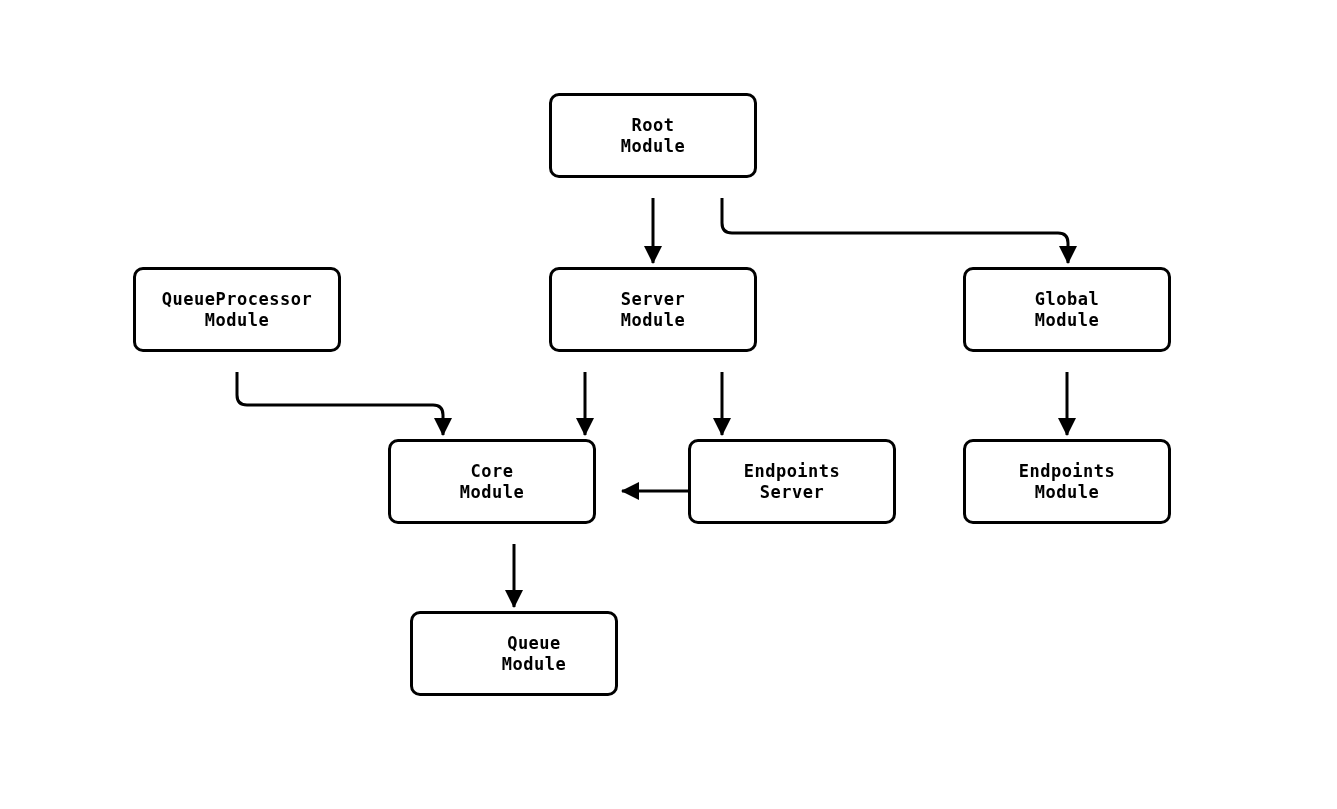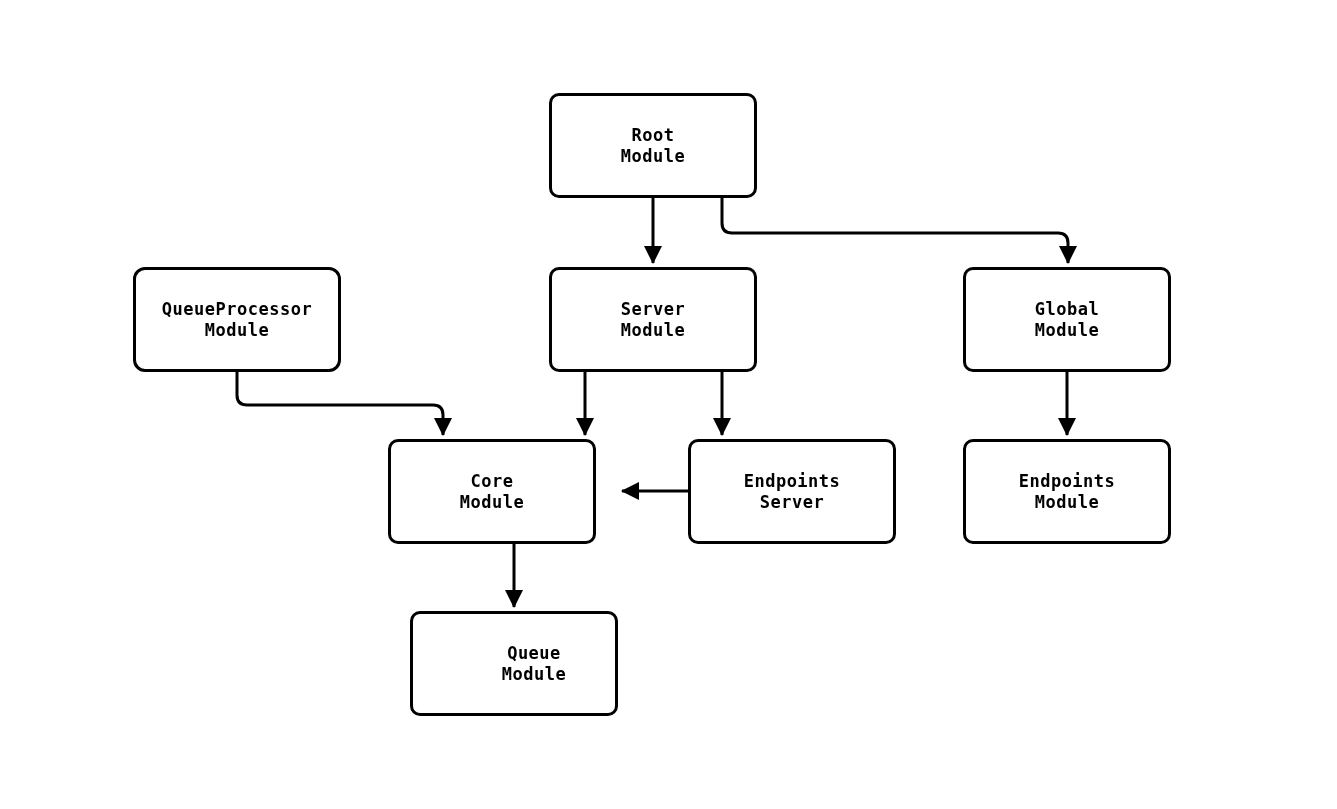--- a/index.html
+++ b/index.html
@@ -19,41 +19,41 @@
     position: absolute;
     left: 0;
     top: 0;
     width: 1337px;
     height: 809px;
     pointer-events: none;
   }
   .node {
     position: absolute;
     width: 208px;
-    height: 105px;
+    height: 85px;
     box-sizing: border-box;
     background: #ffffff;
     border: 3px solid #000000;
     border-radius: 10px;
     display: flex;
     align-items: center;
     justify-content: center;
     text-align: center;
   }
   .node .label {
     font-size: 17px;
     font-weight: bold;
     line-height: 21px;
     color: #000000;
     white-space: pre-line;
     letter-spacing: 0.5px;
   }
   
   .pos-root          { left: 549px; top: 93px;  }
-  .pos-queueproc     { left: 133px; top: 267px; border-radius: 12px; }
+  .pos-queueproc     { left: 133px; top: 267px; }
   .pos-server        { left: 549px; top: 267px; }
   .pos-global        { left: 963px; top: 267px; }
   .pos-core          { left: 388px; top: 439px; }
   .pos-endpoints     { left: 688px; top: 439px; }
   .pos-repository    { left: 963px; top: 439px; }
   .pos-queue         { left: 410px; top: 611px; padding-left: 40px; }
 </style>
 </head>
 <body>
 

